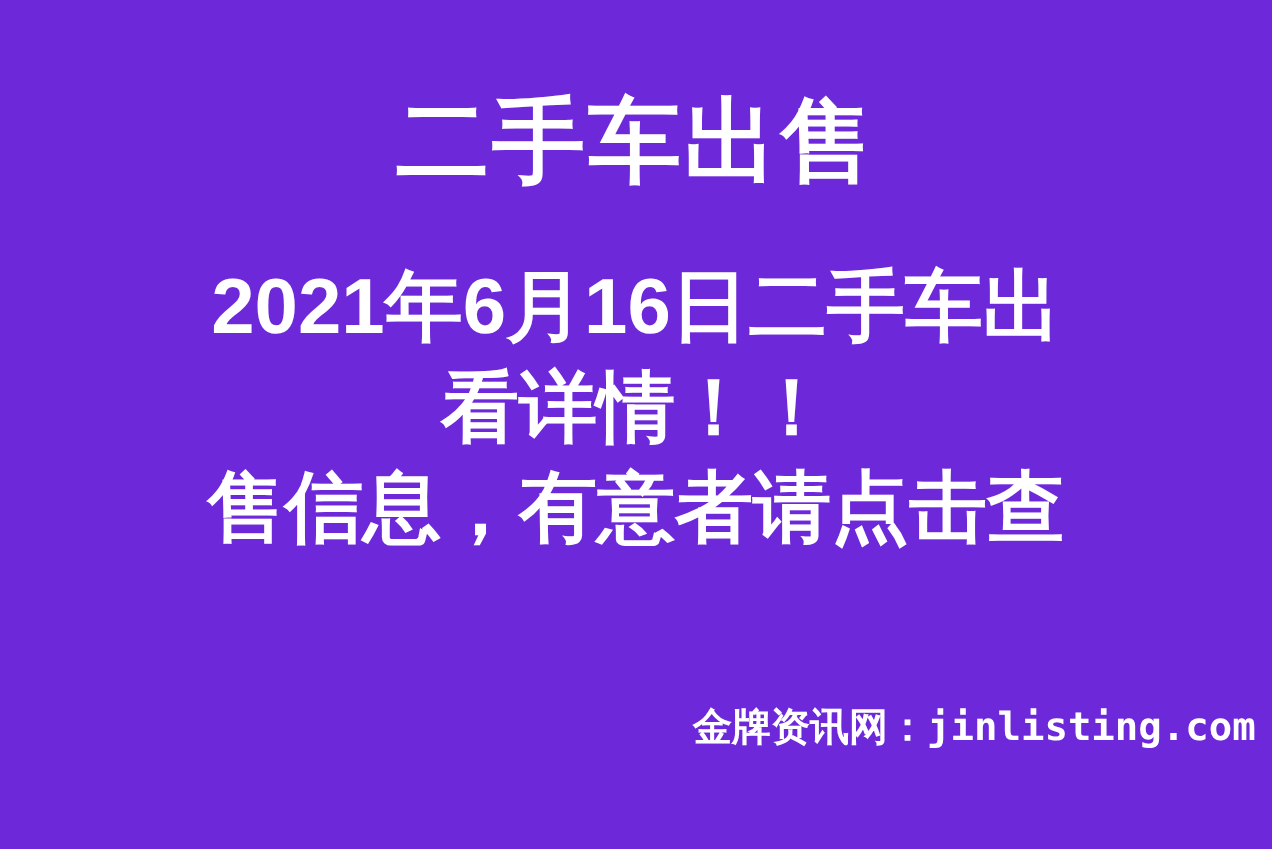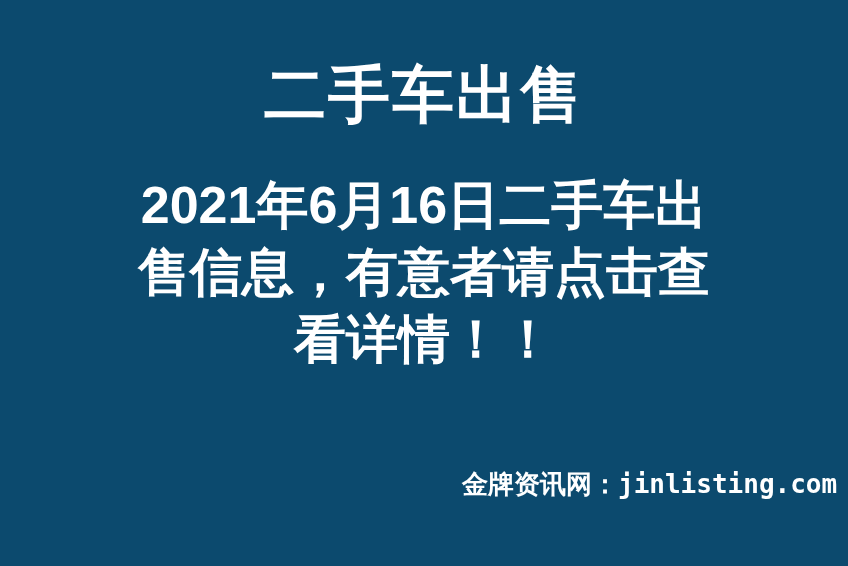--- a/index.html
+++ b/index.html
@@ -11,21 +11,21 @@
     width: 848px;
     height: 566px;
     overflow: hidden;
     font-family: "Liberation Sans", "DejaVu Sans", sans-serif;
   }
 
   #poster {
     position: relative;
     width: 848px;
     height: 566px;
-    background: #0c4a6e;
+    background: #6d28d9;
     color: #FFFFFF;
     overflow: hidden;
   }
 
   
   #headline {
     position: absolute;
     left: 0;
     top: 56px;
     width: 848px;
@@ -80,21 +80,21 @@
 </style>
 </head>
 <body>
 
 <div id="poster">
 
   <div id="headline">二手车出售</div>
 
   <div id="body-block">
     <span class="body-line">2021年6月16日二手车出</span>
+    <span class="body-line">看详情！！</span>
     <span class="body-line">售信息，有意者请点击查</span>
-    <span class="body-line">看详情！！</span>
   </div>
 
   <div id="footer-credit">
     <span class="site-name">金牌资讯网：</span><span class="site-url">jinlisting.com</span>
   </div>
 
 </div>
 
 </body></html>

